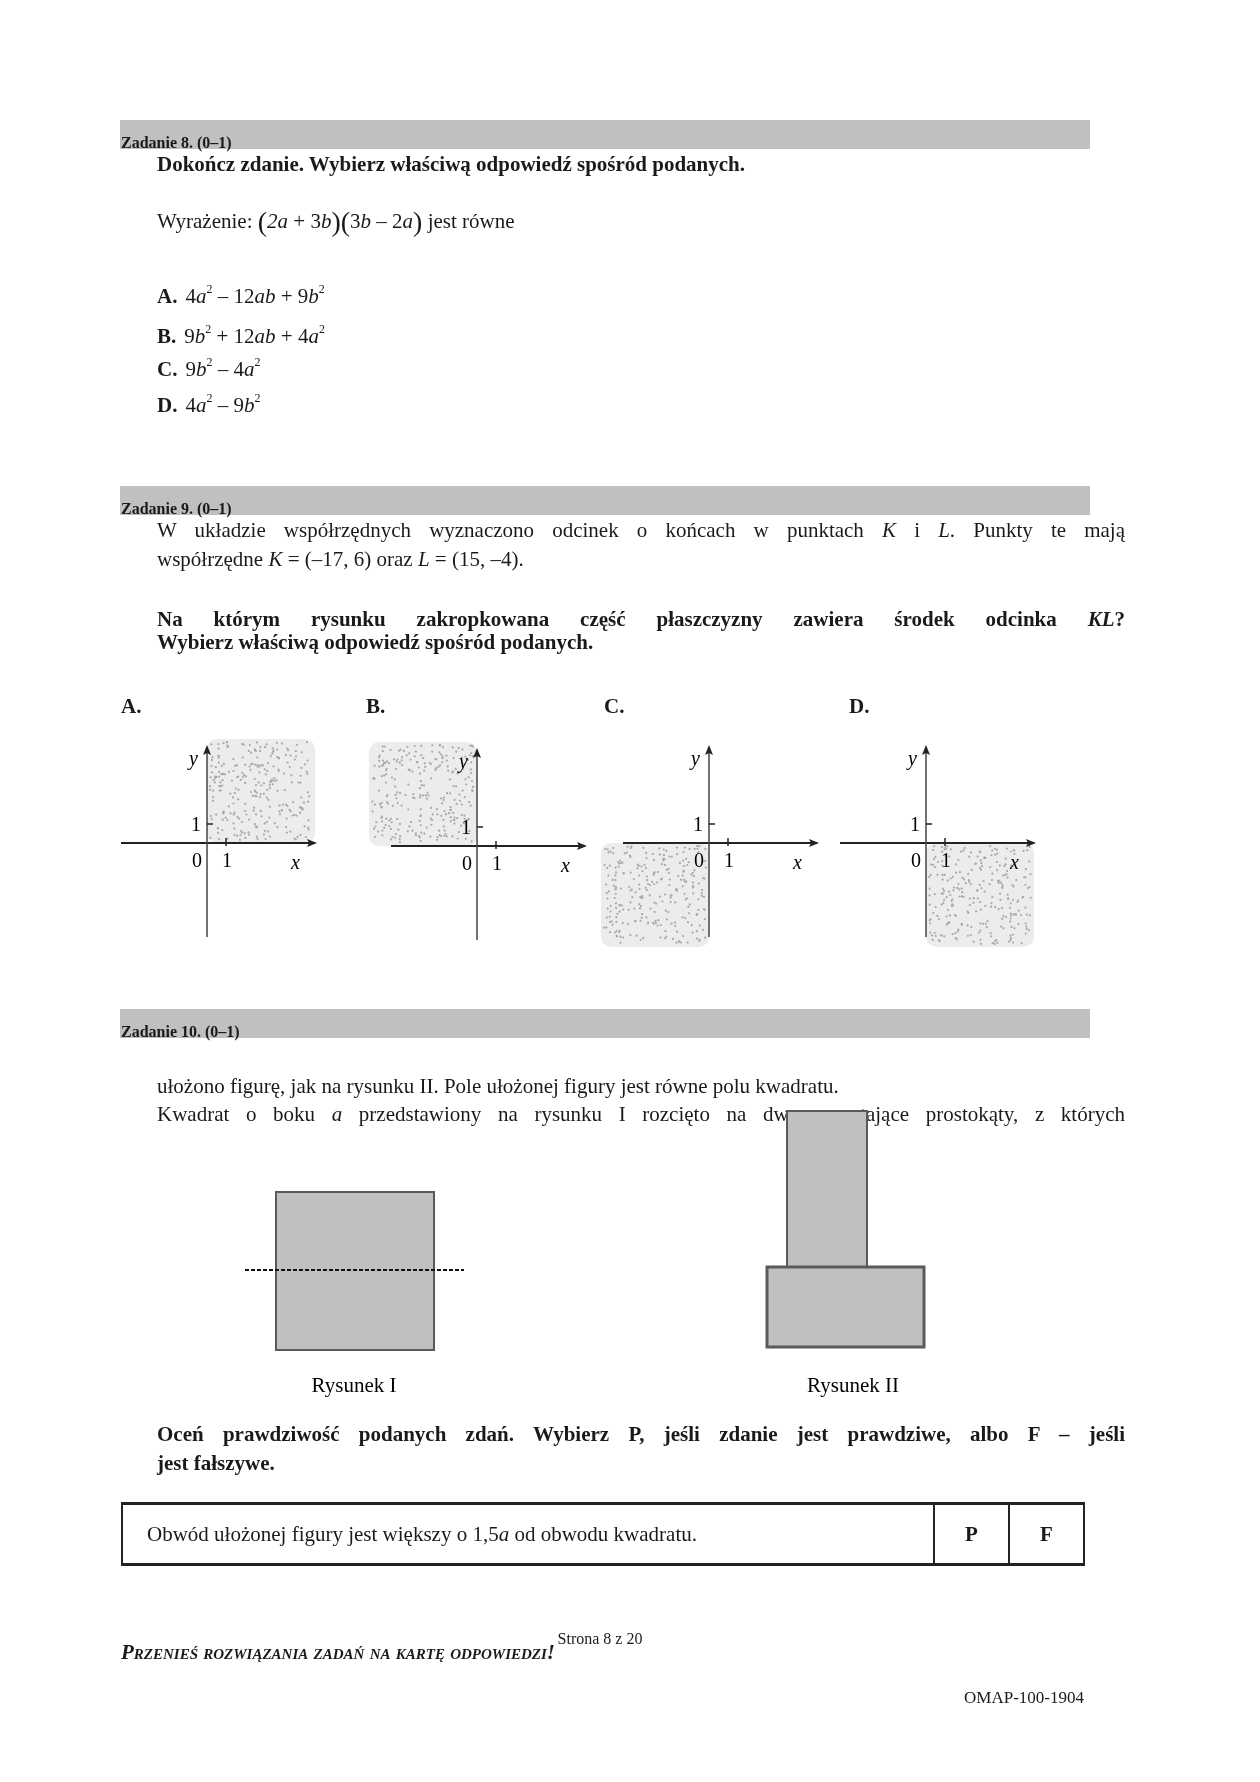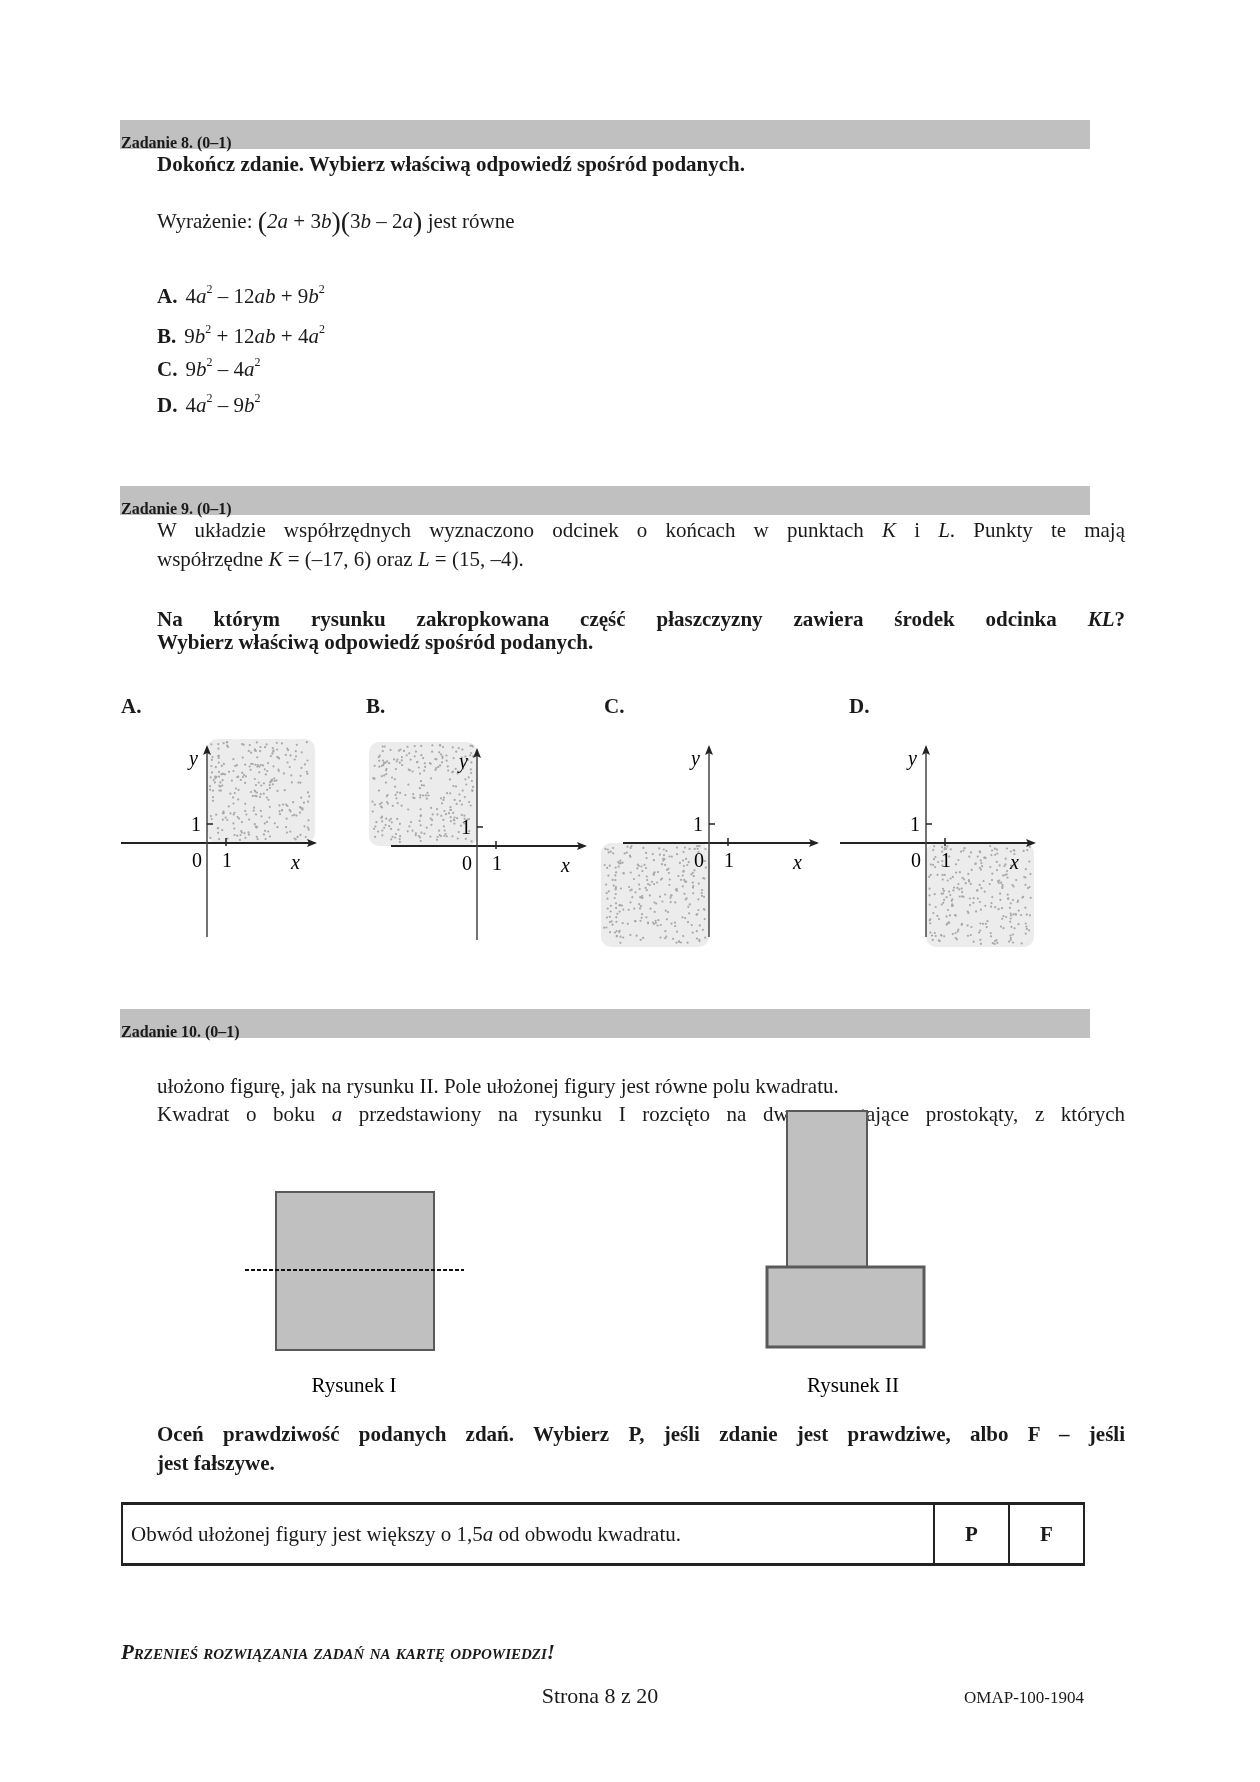--- a/index.html
+++ b/index.html
@@ -13,24 +13,24 @@
   .just { width:968px; text-align:justify; text-align-last:justify; white-space:normal; }
   .math i { font-style:italic; }
   .opt-label { font-weight:bold; margin-right:8px; }
   sup { font-size:12px; vertical-align:10px; line-height:0; }
   .paren { font-size:28px; vertical-align:-3px; }
   .graph-label { position:absolute; top:694px; font-weight:bold; font-size:21px; }
   svg text { font-family:"Liberation Serif", "DejaVu Serif", serif; }
   table.pf { position:absolute; left:121px; top:1502px; width:964px; border-collapse:collapse;
              border-top:3px solid #222; border-bottom:3px solid #222; border-left:2px solid #222; border-right:2px solid #222; }
   table.pf td { height:56px; font-size:21px; border-bottom:2px solid #555; }
-  table.pf td.stmt { padding-left:8px; }
+  table.pf td.stmt { padding-left:24px; }
   table.pf td.pf-cell { width:71px; text-align:center; font-weight:bold; border-left:2px solid #222; }
   .footer-note { position:absolute; left:121px; top:1640px; font-weight:bold; font-style:italic; font-size:21px; font-variant:small-caps; }
-  .page-num { position:absolute; top:1683px; left:500px; width:200px; text-align:center; font-size:22px; }
+  .page-num { position:absolute; top:1630px; left:500px; width:200px; text-align:center; font-size:16px; }
   .code { position:absolute; top:1688px; right:176px; font-size:17px; }
 </style>
 </head>
 <body>
 
 <div class="band" style="top:120px;"></div>
 <div class="band-title" style="top:120px;">Zadanie 8. (0–1)</div>
 <div class="line bold" style="top:150px;">Dokończ zdanie. Wybierz właściwą odpowiedź spośród podanych.</div>
 
 <div class="line" style="top:207px;">

